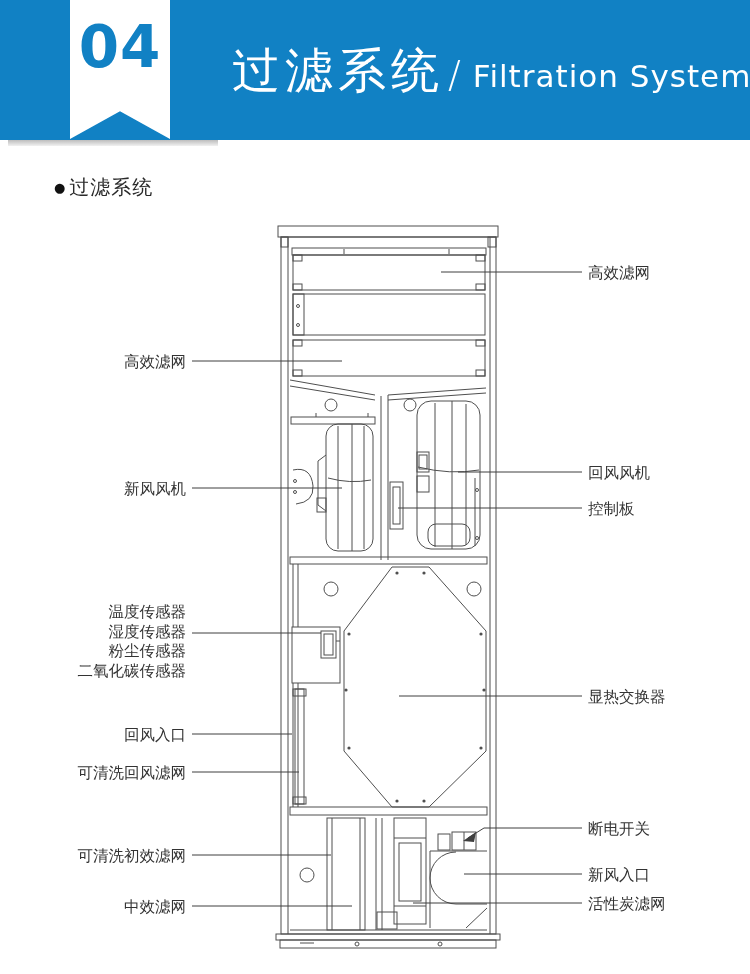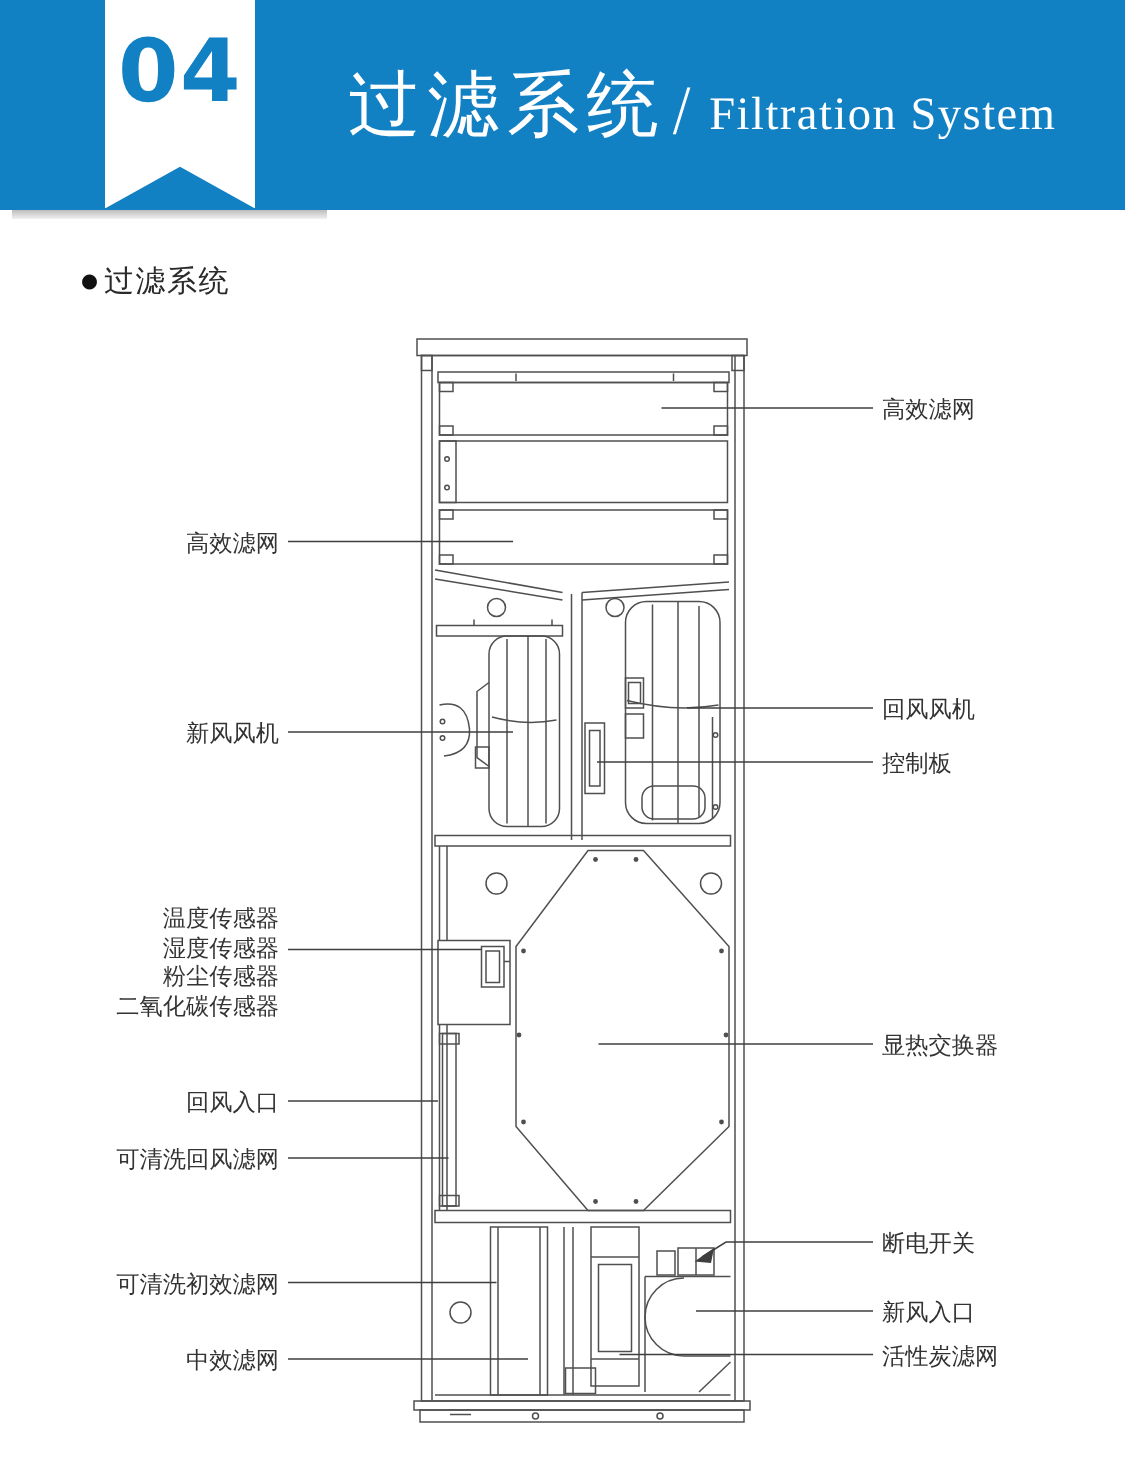--- a/index.html
+++ b/index.html
@@ -13,21 +13,21 @@
        background:linear-gradient(to bottom,#bdbdbd,#f1f1f1);}
   .ribbon{position:absolute;left:70px;top:0;width:100px;height:139px;background:#ffffff;
        clip-path:polygon(0 0,100% 0,100% 100%,50% 80%,0 100%);
        display:flex;justify-content:center;}
   .ribbon-number{color:#1181c4;font-size:58px;font-weight:700;letter-spacing:1px;
        margin-top:18px;line-height:1;}
   .header-title{position:absolute;left:200px;top:0;height:140px;display:flex;
        align-items:baseline;color:#ffffff;white-space:nowrap;}
   .header-title .zh{font-size:48px;letter-spacing:5px;line-height:140px;margin-left:32px;}
   .header-title .sep{font-size:38px;font-weight:300;margin:0 12px 0 4px;}
-  .header-title .en{font-size:31px;letter-spacing:1px;font-family:Liberation Serif, serif;}
+  .header-title .en{font-size:31px;letter-spacing:1px;}
 
   
   .series{position:absolute;left:54px;top:174px;font-size:20px;color:#2a2a2a;
        display:flex;align-items:center;letter-spacing:1px;}
   .series .bullet{font-size:13px;margin-right:3px;color:#111;}
 
   
   svg.diagram{position:absolute;left:0;top:0;width:750px;height:974px;}
   svg.diagram text{font-family:"DejaVu Sans","Liberation Sans",sans-serif;
        font-size:15.5px;fill:#333333;}

